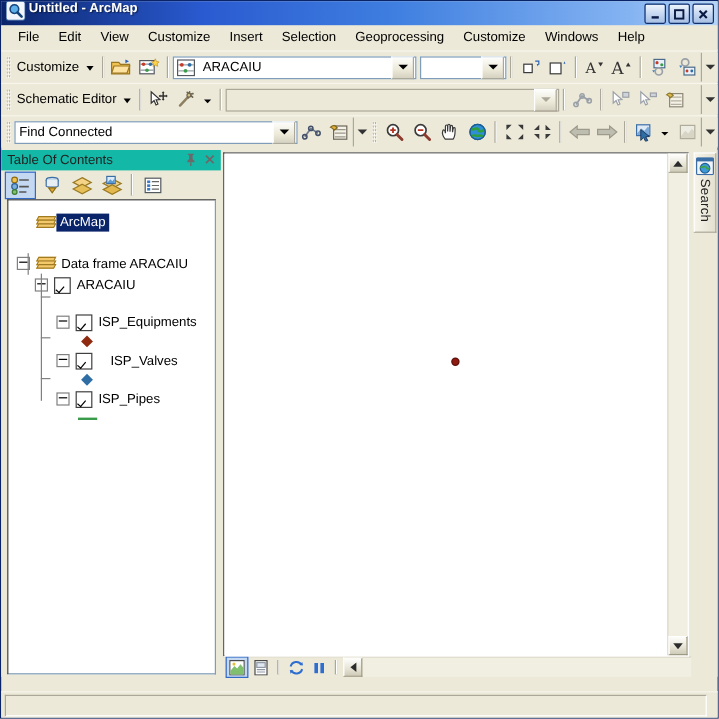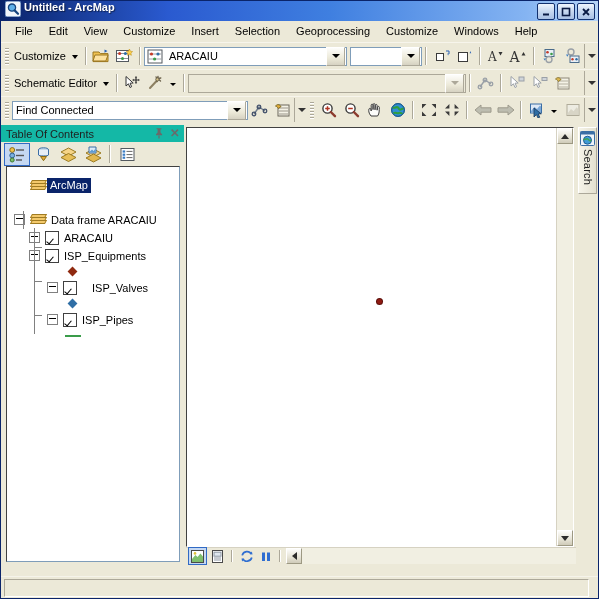--- a/index.html
+++ b/index.html
@@ -755,21 +755,21 @@
             </span>
           <span style="font-weight:normal;margin-left:4px">Data frame ARACAIU</span>
         </div>
 
         <div class="row" style="padding-left:22px;margin-top:1px">
           <span class="expander"></span>
           <span class="chk" style="margin-left:5px"></span>
           <span style="margin-left:5px">ARACAIU</span>
         </div>
 
-        <div class="row" style="padding-left:22px;margin-top:1px">
+        <div class="row" style="padding-left:40px;margin-top:14px">
           <span class="expander"></span>
           <span class="chk" style="margin-left:5px"></span>
           <span style="margin-left:5px">ISP_Equipments</span>
         </div>
         <div class="row" style="padding-left:62px;height:15px">
           <span class="sym-diamond" id="sym-eq" style="background: rgb(143, 42, 16);"></span>
         </div>
 
         <div class="row" style="padding-left:40px">
           <span class="expander"></span>

